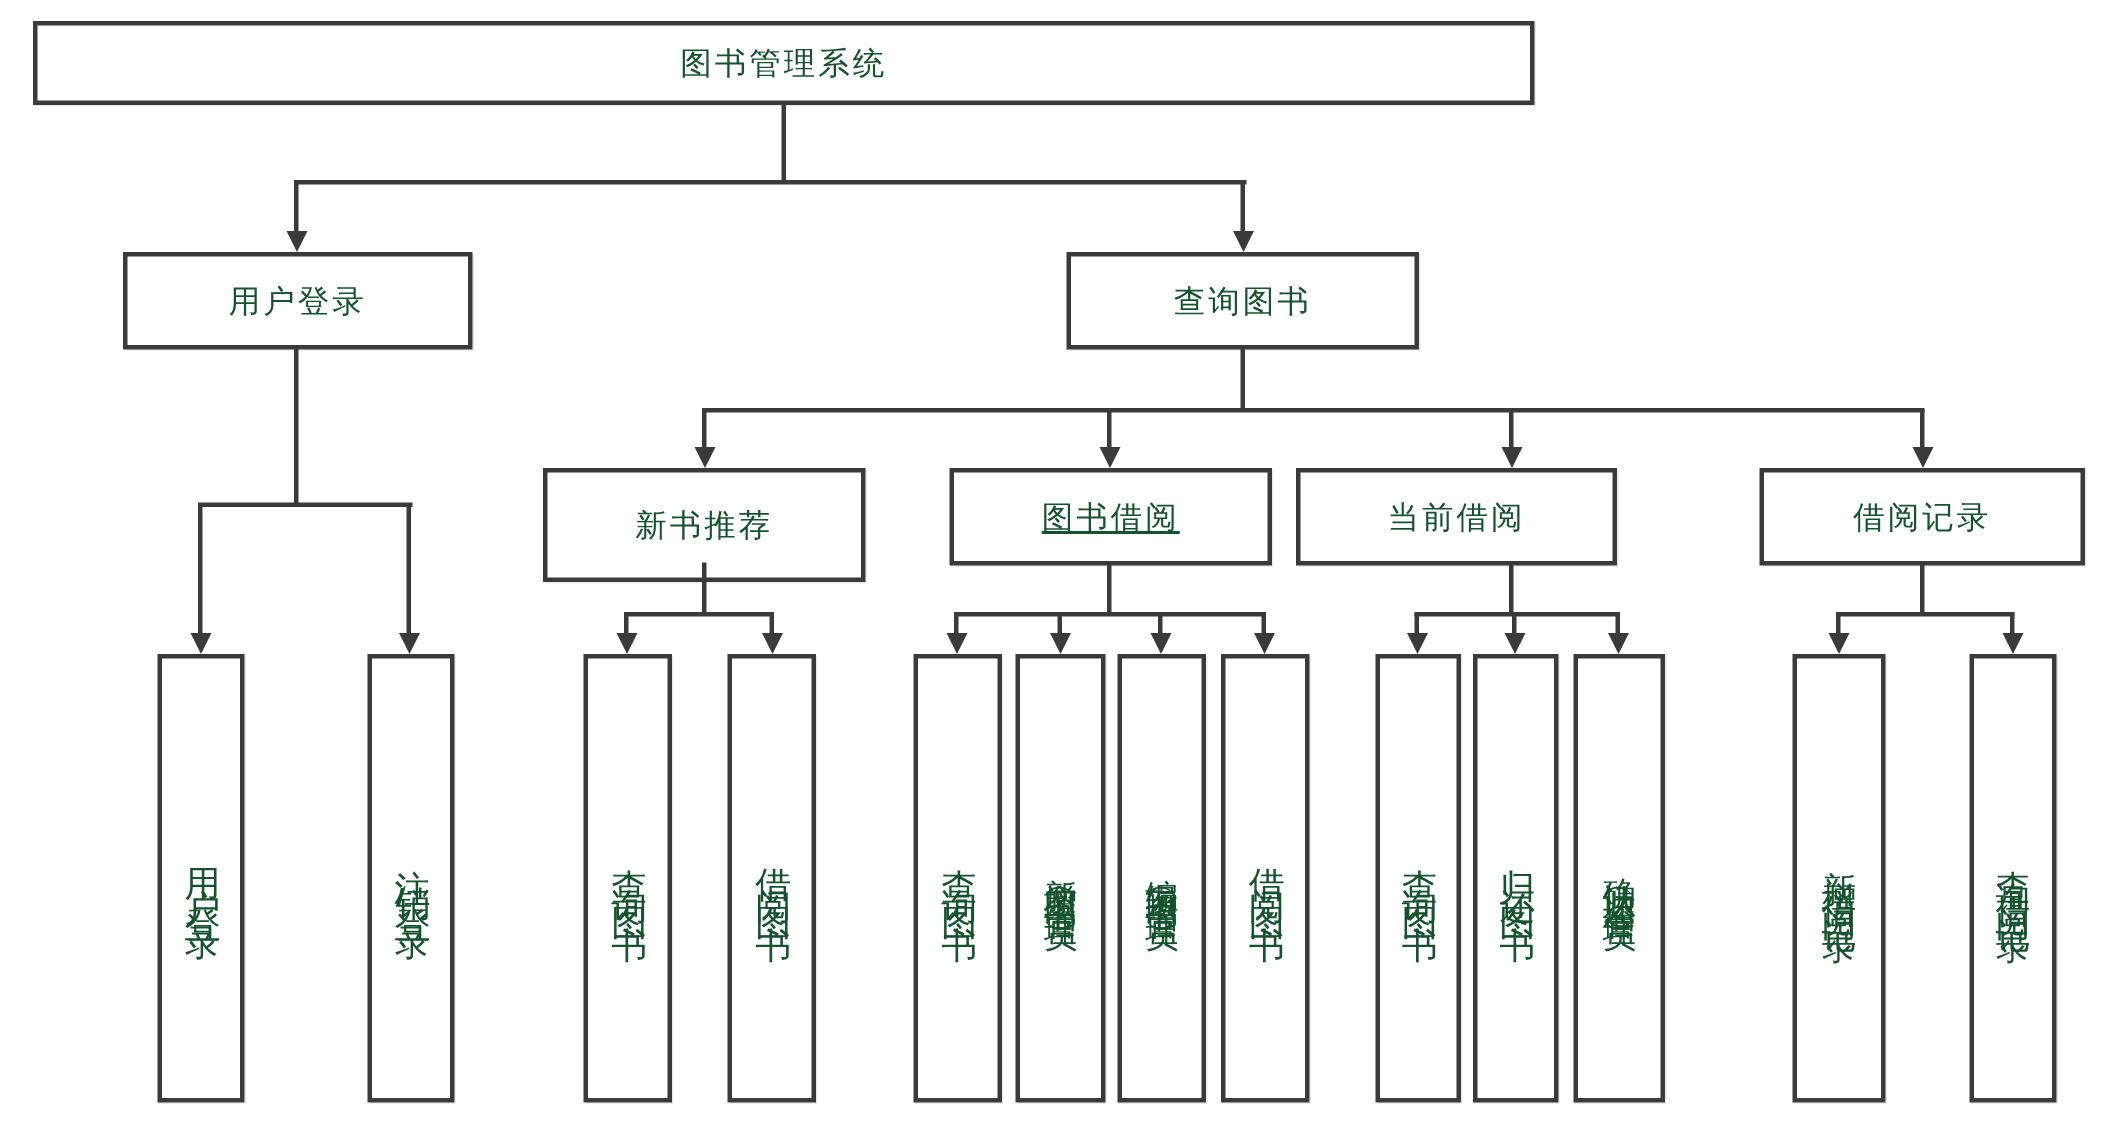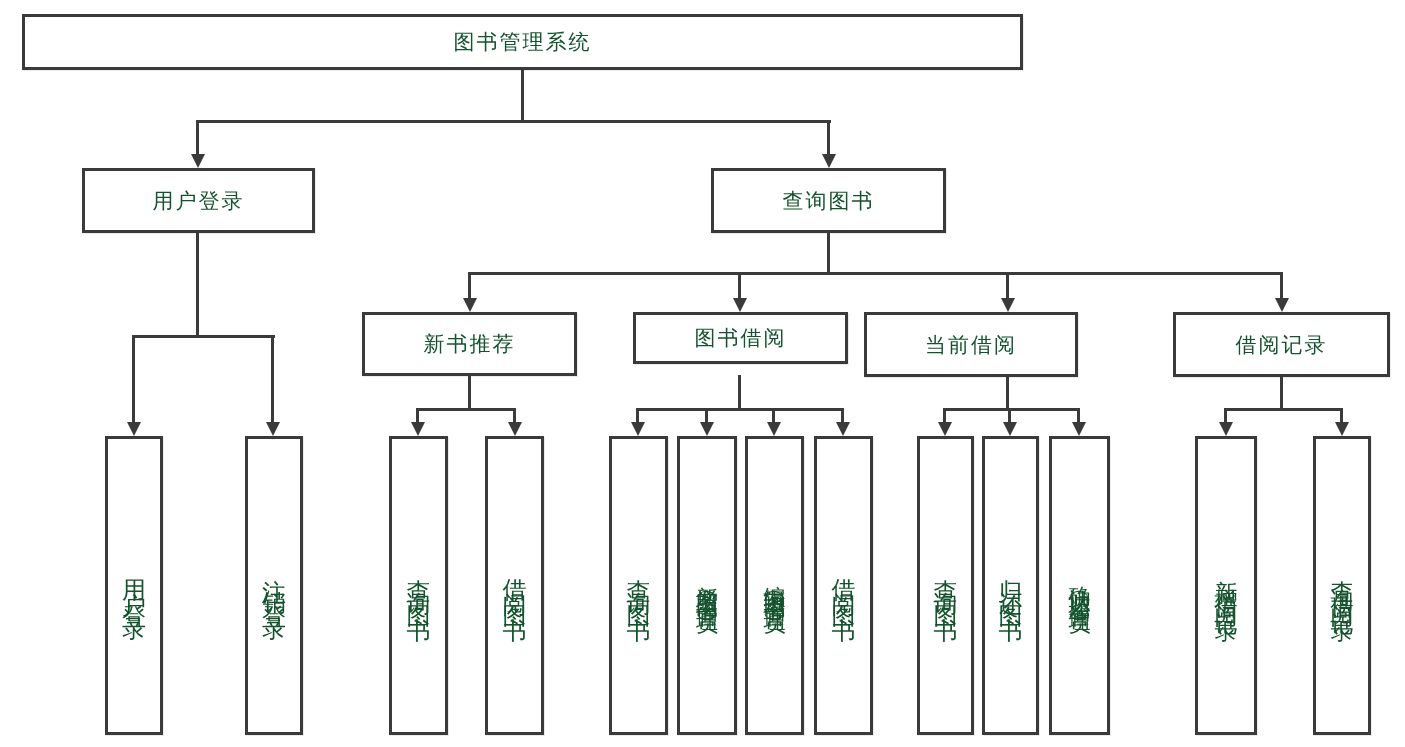--- a/index.html
+++ b/index.html
@@ -96,24 +96,24 @@
   <div class="arrow" style="left:132px; top:336px; height:86px;"></div>
   <div class="arrow" style="left:271px; top:336px; height:86px;"></div>
 
   <div class="vline" style="left:827px; top:231px; height:43px;"></div>
   <div class="hline" style="left:468px; top:272px; width:815px;"></div>
   <div class="arrow" style="left:468px; top:273px; height:25px;"></div>
   <div class="arrow" style="left:738px; top:273px; height:25px;"></div>
   <div class="arrow" style="left:1006px; top:273px; height:25px;"></div>
   <div class="arrow" style="left:1280px; top:273px; height:25px;"></div>
 
-  <div class="node h" style="left:362px; top:312px; width:215px; height:64px;">
+  <div class="node h" style="left:362px; top:312px; width:215px; height:76px;">
     <span>新书推荐</span>
   </div>
-  <div class="node h" style="left:633px; top:312px; width:215px; height:52px;">
+  <div class="node h" style="left:633px; top:312px; width:215px; height:65px;text-decoration:underline;">
     <span>图书借阅</span>
   </div>
   <div class="node h" style="left:864px; top:312px; width:214px; height:65px;">
     <span>当前借阅</span>
   </div>
   <div class="node h" style="left:1173px; top:312px; width:217px; height:65px;">
     <span>借阅记录</span>
   </div>
 
   <div class="vline" style="left:468px; top:375px; height:35px;"></div>

